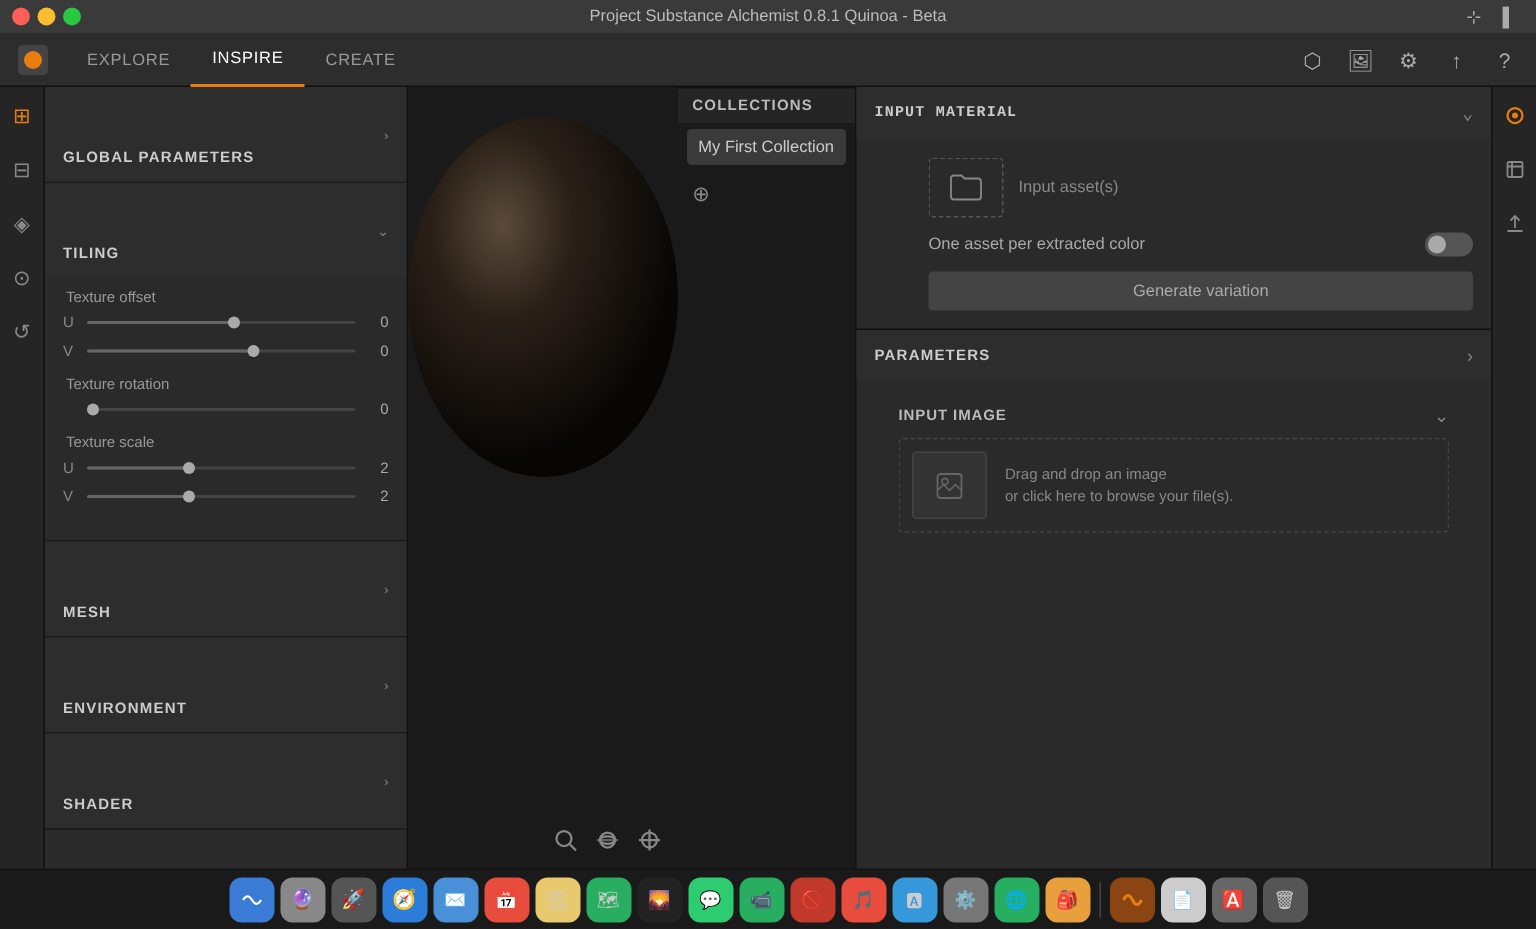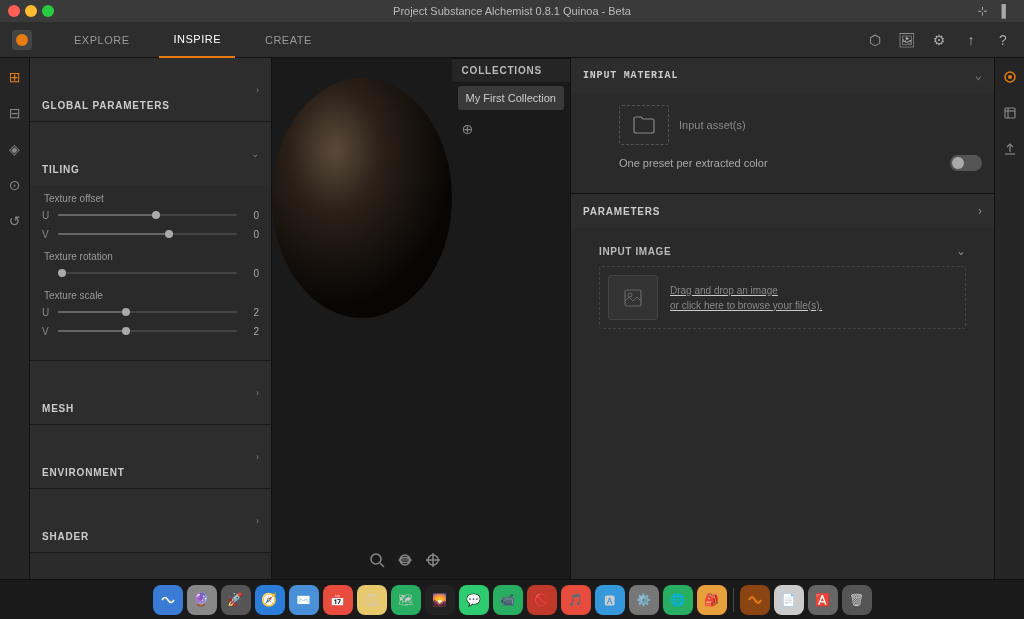--- a/index.html
+++ b/index.html
@@ -47,21 +47,21 @@
       align-items: center;
     }
 
     
     .nav-bar {
       height: 36px;
       background: #2d2d2d;
       display: flex;
       align-items: center;
       padding: 0 12px;
-      gap: 16px;
+      gap: 0;
       border-bottom: 1px solid #111;
     }
     .app-logo {
       width: 20px; height: 20px;
       background: #444;
       border-radius: 3px;
       margin-right: 12px;
       flex-shrink: 0;
       display: flex; align-items: center; justify-content: center;
       font-size: 10px; color: #aaa;
@@ -406,21 +406,20 @@
       color: #bbb;
       text-transform: uppercase;
     }
     .input-image-drop {
       display: flex;
       align-items: center;
       gap: 12px;
       padding: 8px;
       border: 1px dashed #444;
       border-radius: 3px;
-      text-decoration: underline;
     }
     .img-placeholder {
       width: 50px; height: 45px;
       background: #333;
       border: 1px solid #444;
       border-radius: 3px;
       display: flex; align-items: center; justify-content: center;
       color: #666;
       font-size: 16px;
     }
@@ -682,25 +681,26 @@
       <div class="im-content">
         <div class="im-drop-area">
           <div class="im-folder-icon">
             <svg width="22" height="18" viewBox="0 0 22 18" fill="none">
               <path d="M1 3 Q1 1 3 1 L8 1 L10 3 L19 3 Q21 3 21 5 L21 15 Q21 17 19 17 L3 17 Q1 17 1 15 Z" stroke="#888" stroke-width="1.2" fill="none"></path>
             </svg>
           </div>
           <span class="im-label">Input asset(s)</span>
         </div>
         <div class="im-toggle-row">
-          <span class="im-toggle-label">One preset per extracted color</span>
+          <span class="im-toggle-label">One asset per extracted color</span>
           <div class="toggle-switch">
             <div class="toggle-knob"></div>
           </div>
         </div>
+        <button class="generate-btn">Generate variation</button>
       </div>
     </div>
 
     <div class="parameters-panel">
       <div class="params-header">
         <span class="params-title">PARAMETERS</span>
         <span style="color:#888;font-size:12px;">›</span>
       </div>
       <div class="params-content">
         <div class="input-image-header">

